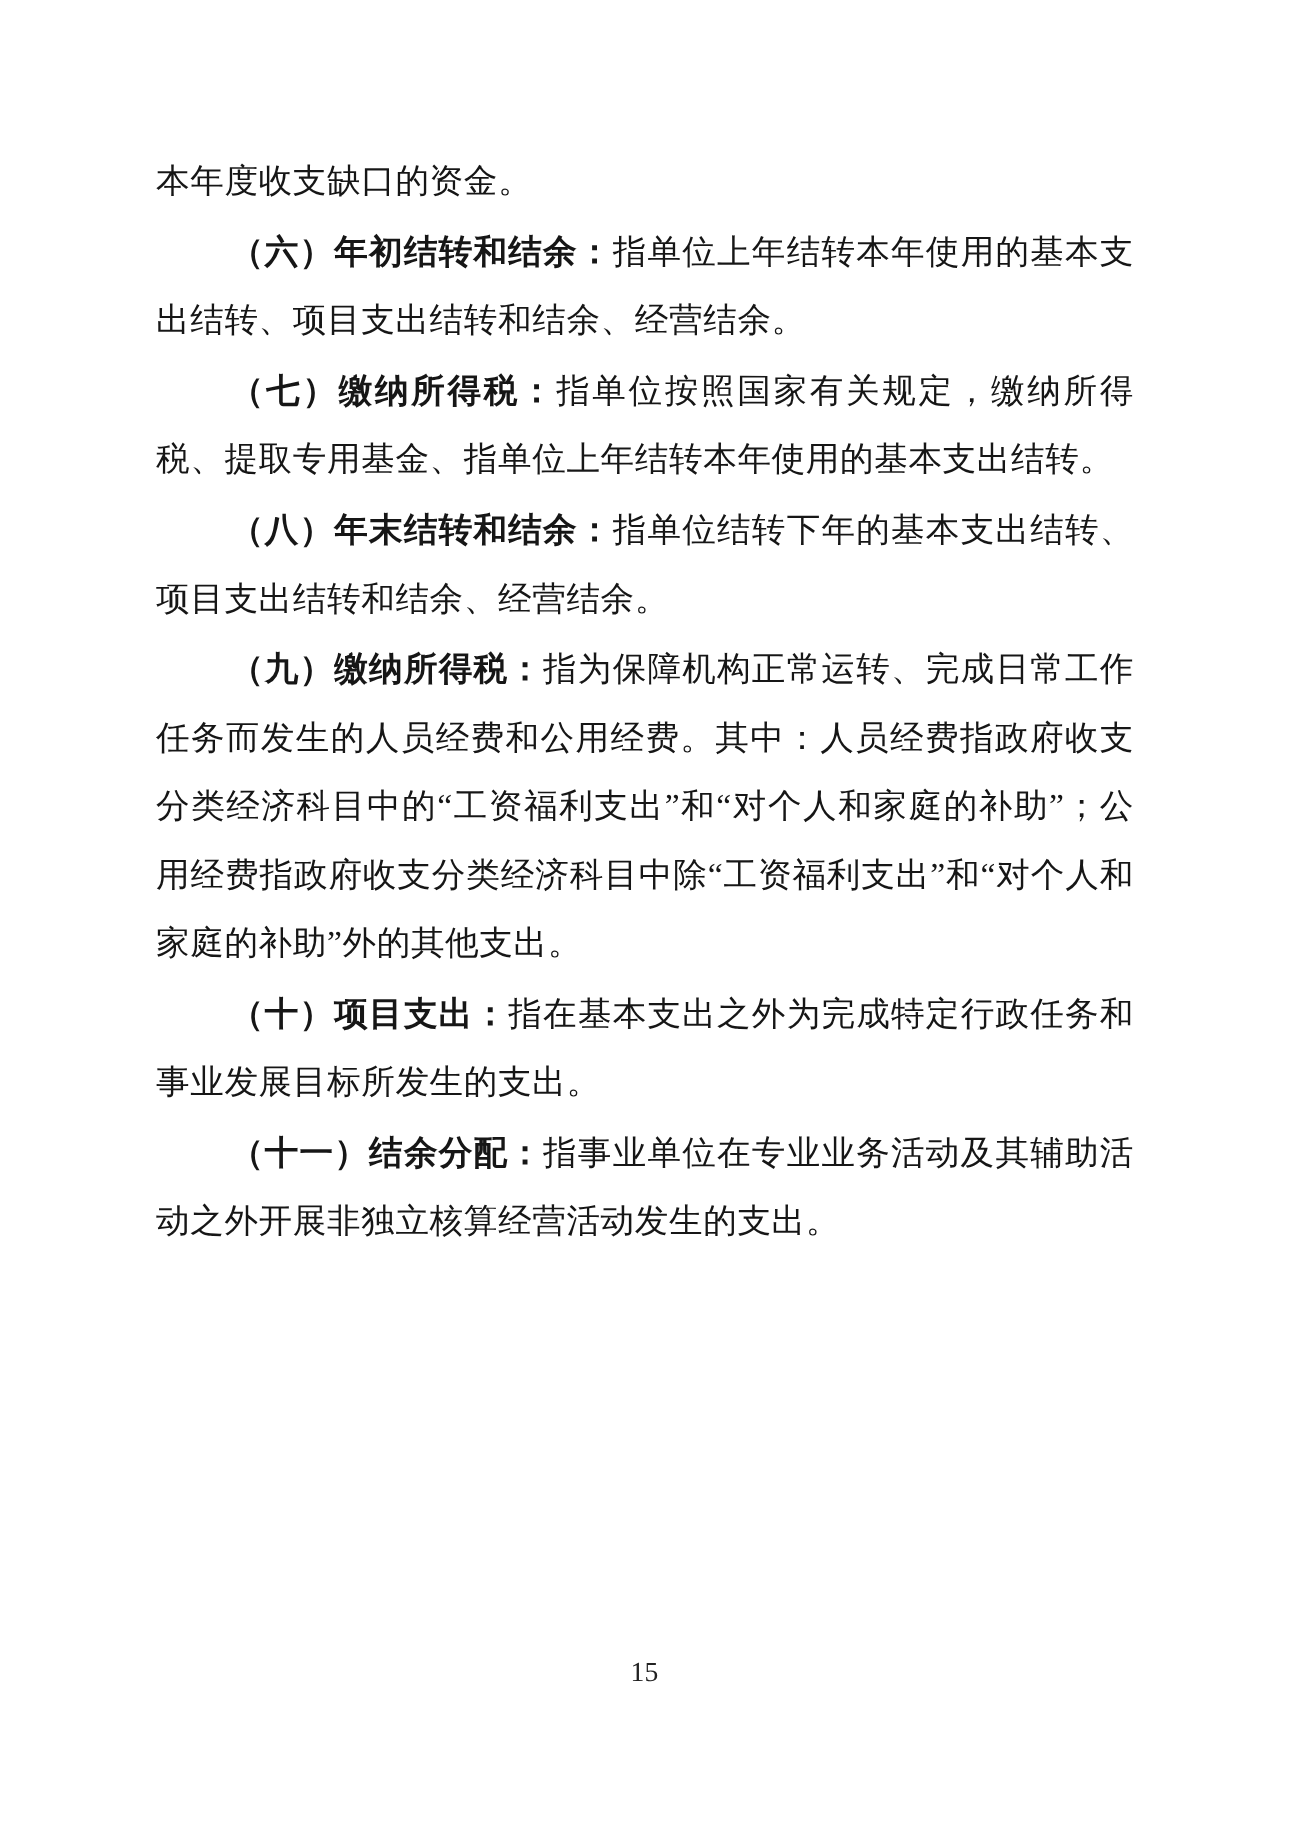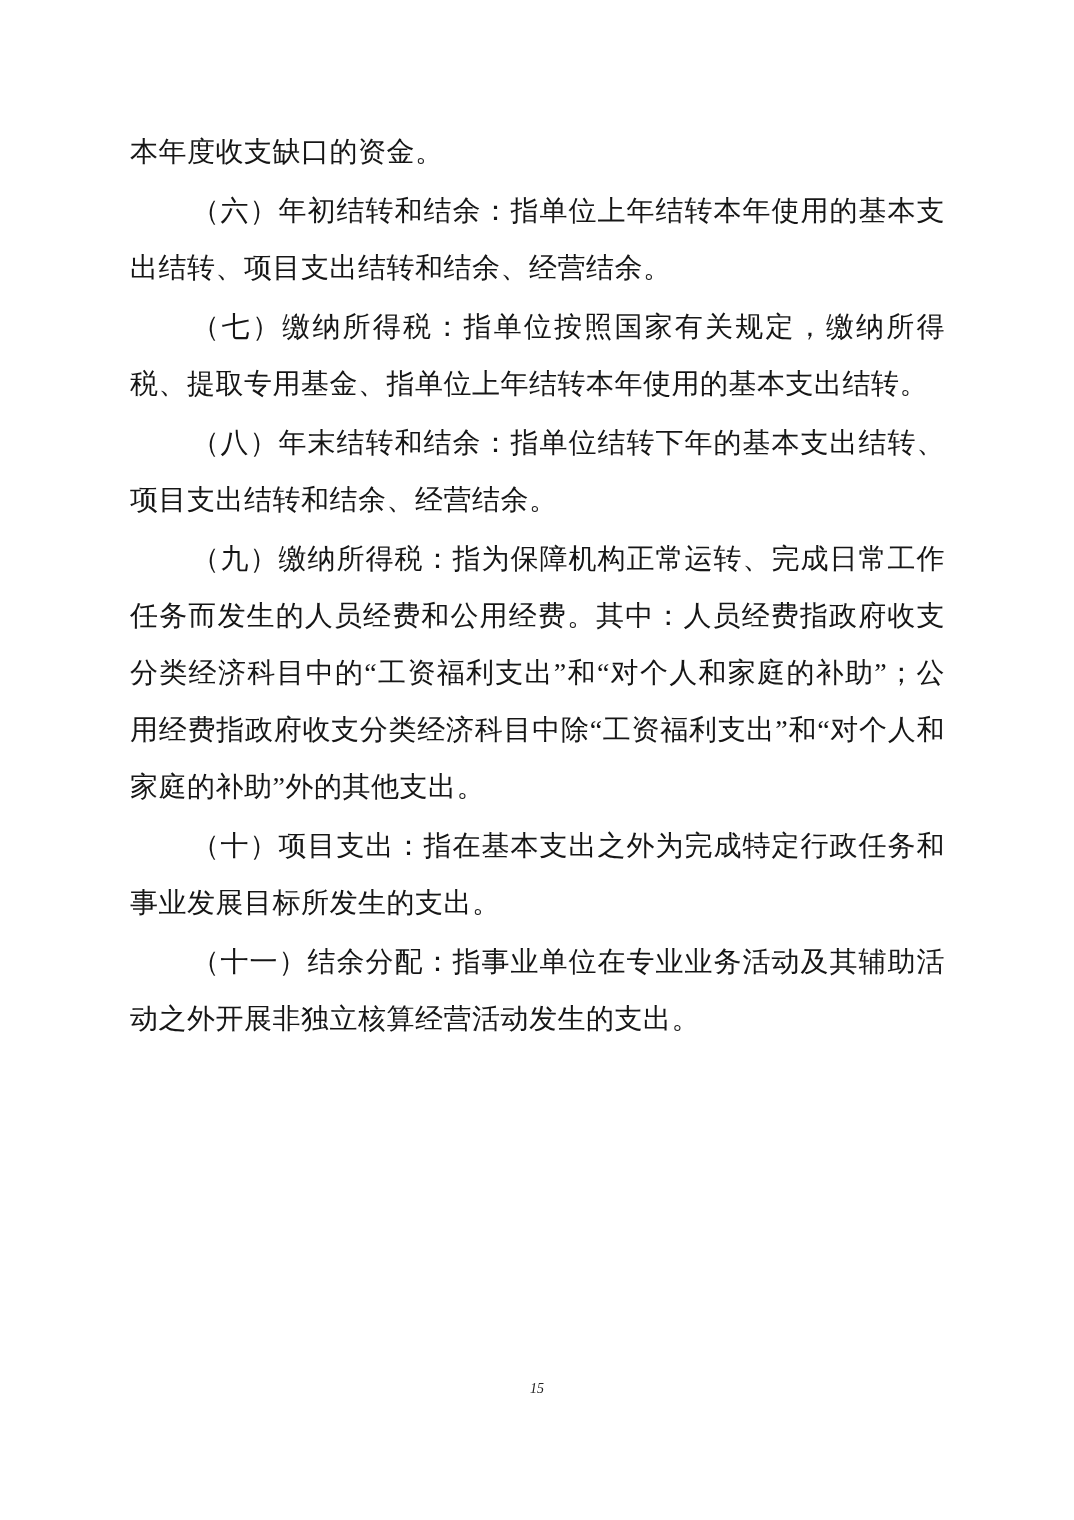--- a/index.html
+++ b/index.html
@@ -28,32 +28,31 @@
     line-height: 57px;
     color: #161616;
     text-align: justify;
     text-justify: inter-character;
     letter-spacing: 0.5px;
   }
   p.para.indent {
     text-indent: 2.2em;
   }
   .head {
-    font-weight: normal;
+    font-weight: bold;
   }
   .page-number {
     position: absolute;
     top: 1381px;
     left: 0;
     width: 100%;
     text-align: center;
-    font-size: 14px;
+    font-size: 23px;
     color: #222222;
     font-family: "Liberation Serif", "DejaVu Serif", serif;
-    font-style: italic;
   }
 </style>
 </head>
 <body>
 
 <div class="page">
   <div class="content">
 
     <p class="para"><span>本年度收支缺口的资金。</span></p>
 

